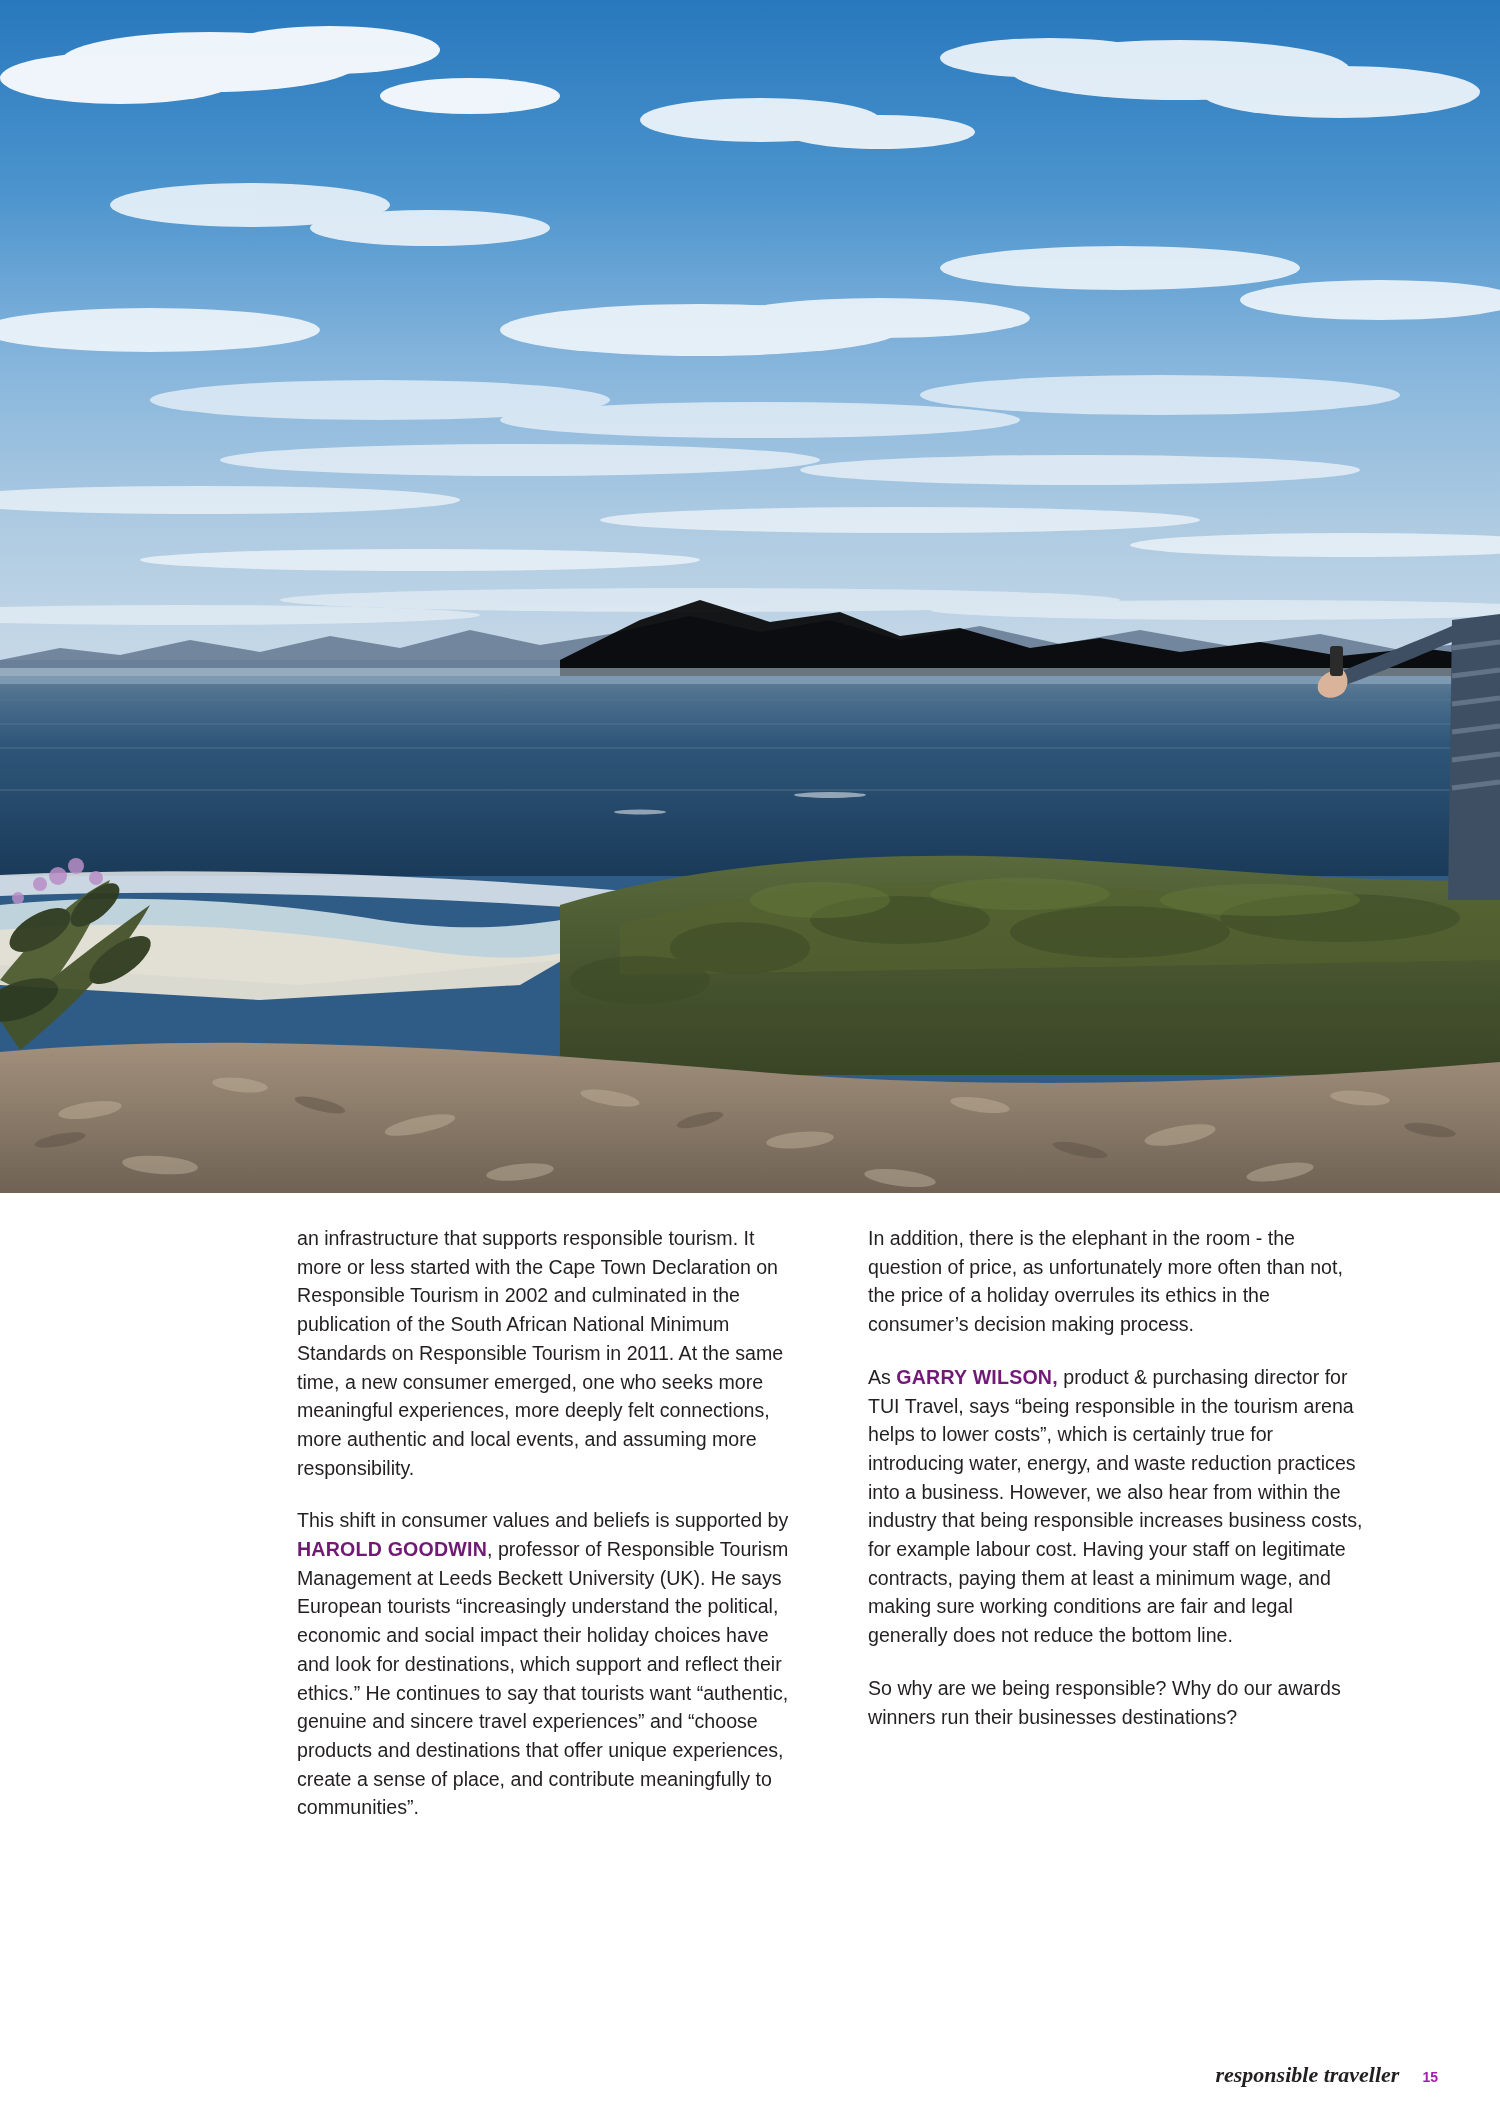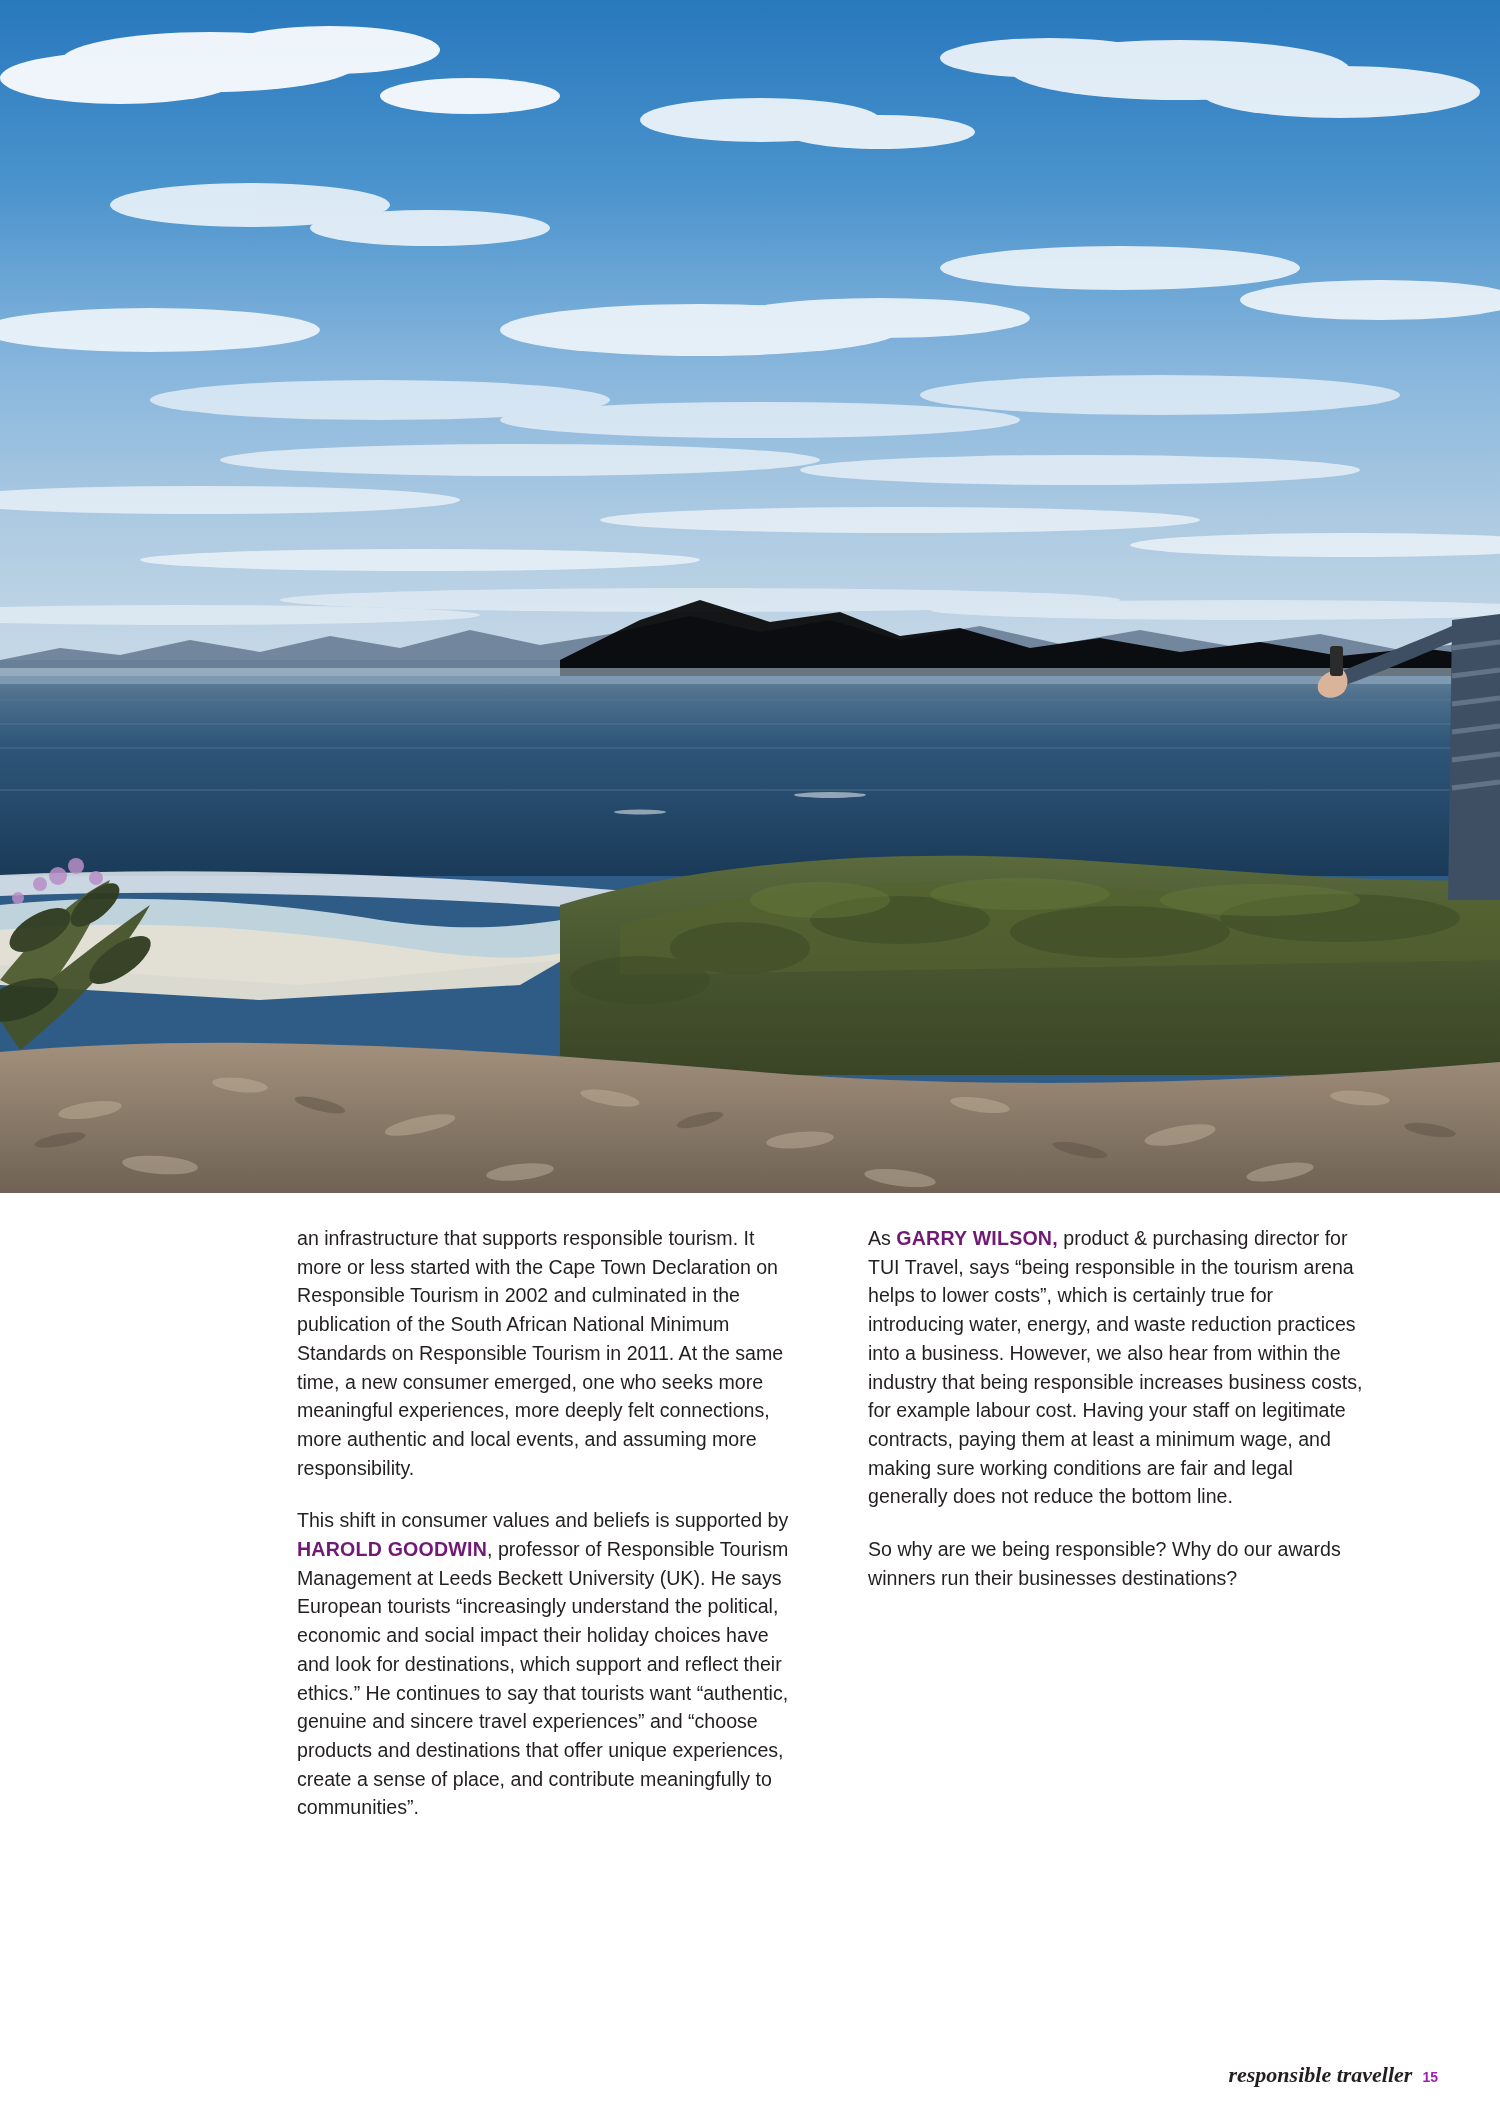--- a/index.html
+++ b/index.html
@@ -70,21 +70,21 @@
     letter-spacing: 0.2px;
   }
 
   
   .footer {
     position: absolute;
     right: 62px;
     bottom: 28px;
     display: flex;
     align-items: baseline;
-    gap: 10px;
+    gap: 23px;
   }
   .footer-title {
     font-family: "Liberation Serif", serif;
     font-style: italic;
     font-weight: bold;
     font-size: 22px;
     color: #231f20;
   }
   .footer-page {
     font-family: "Liberation Sans", sans-serif;
@@ -306,20 +306,21 @@
   </div>
 
   <div class="body-area">
 
     <div class="col col-left">
       <p>an infrastructure that supports responsible tourism. It more or less started with the Cape Town Declaration on Responsible Tourism in 2002 and culminated in the publication of the South African National Minimum Standards on Responsible Tourism in 2011. At the same time, a new consumer emerged, one who seeks more meaningful experiences, more deeply felt connections, more authentic and local events, and assuming more responsibility.</p>
       <p><span>This shift in consumer values and beliefs is supported by </span><span class="name">HAROLD GOODWIN</span><span>, professor of Responsible Tourism Management at Leeds Beckett University (UK). He says European tourists “increasingly understand the political, economic and social impact their holiday choices have and look for destinations, which support and reflect their ethics.” He continues to say that tourists want “authentic, genuine and sincere travel experiences” and “choose products and destinations that offer unique experiences, create a sense of place, and contribute meaningfully to communities”.</span></p>
     </div>
 
     <div class="col col-right">
+      <p>In addition, there is the elephant in the room - the question of price, as unfortunately more often than not, the price of a holiday overrules its ethics in the consumer’s decision making process.</p>
       <p><span>As </span><span class="name">GARRY WILSON,</span><span> product &amp; purchasing director for TUI Travel, says “being responsible in the tourism arena helps to lower costs”, which is certainly true for introducing water, energy, and waste reduction practices into a business. However, we also hear from within the industry that being responsible increases business costs, for example labour cost. Having your staff on legitimate contracts, paying them at least a minimum wage, and making sure working conditions are fair and legal generally does not reduce the bottom line.</span></p>
       <p>So why are we being responsible? Why do our awards winners run their businesses destinations?</p>
     </div>
 
     <div class="footer">
       <span class="footer-title">responsible traveller</span>
       <span class="footer-page">15</span>
     </div>
   </div>
 </div>

